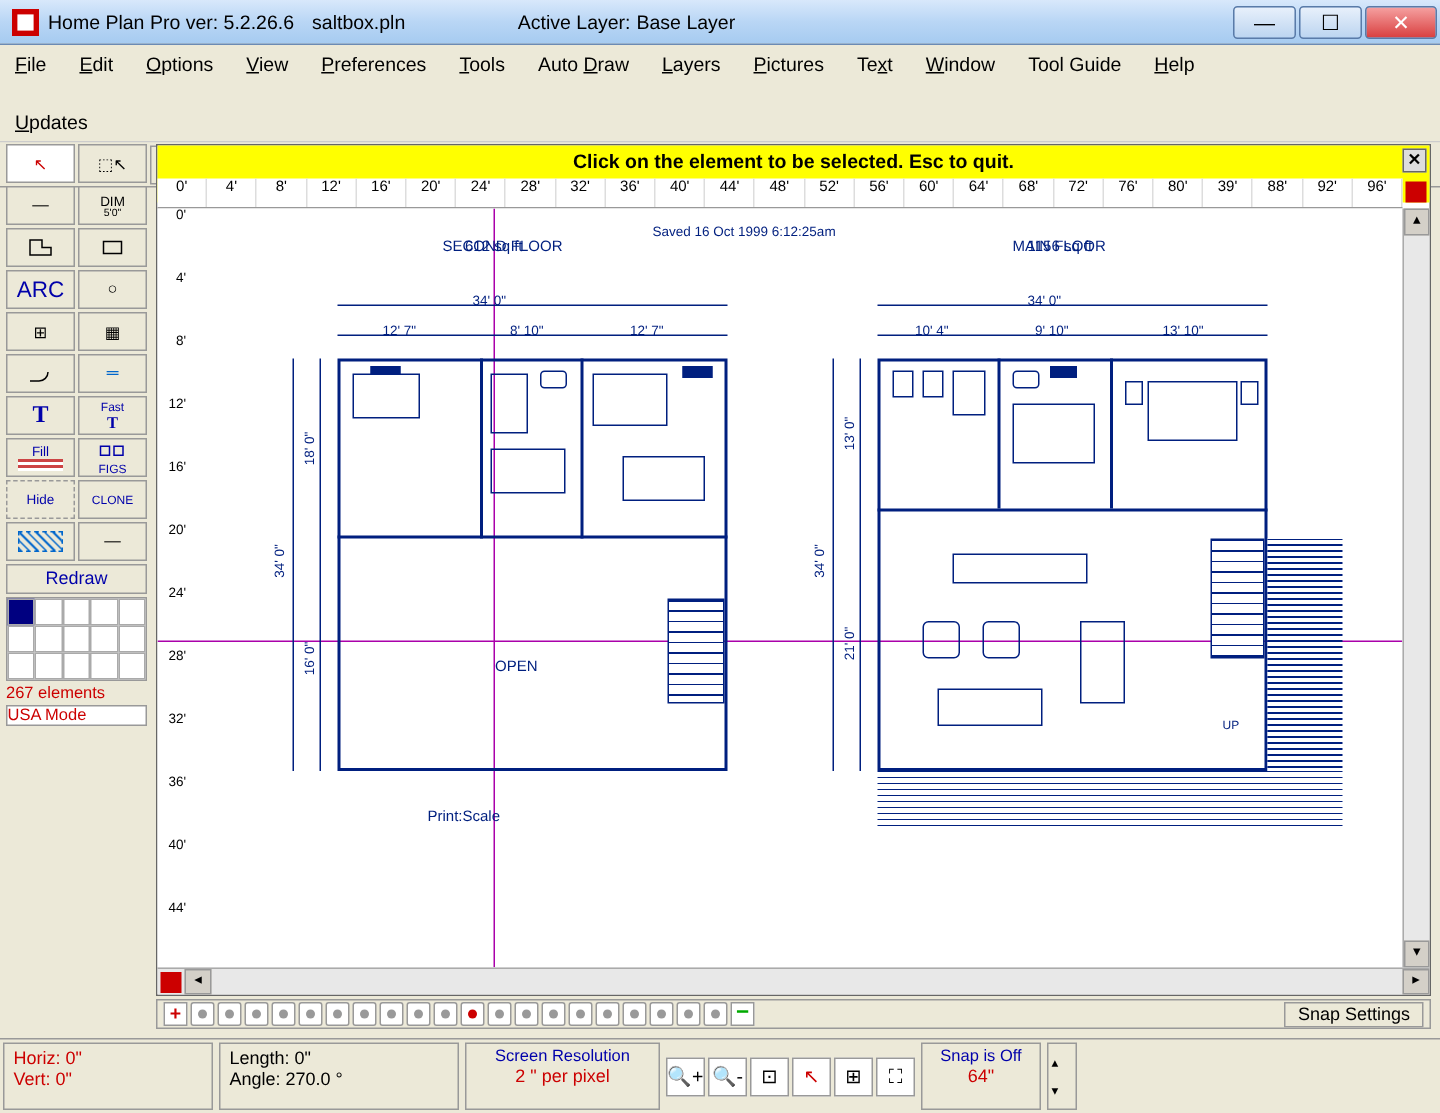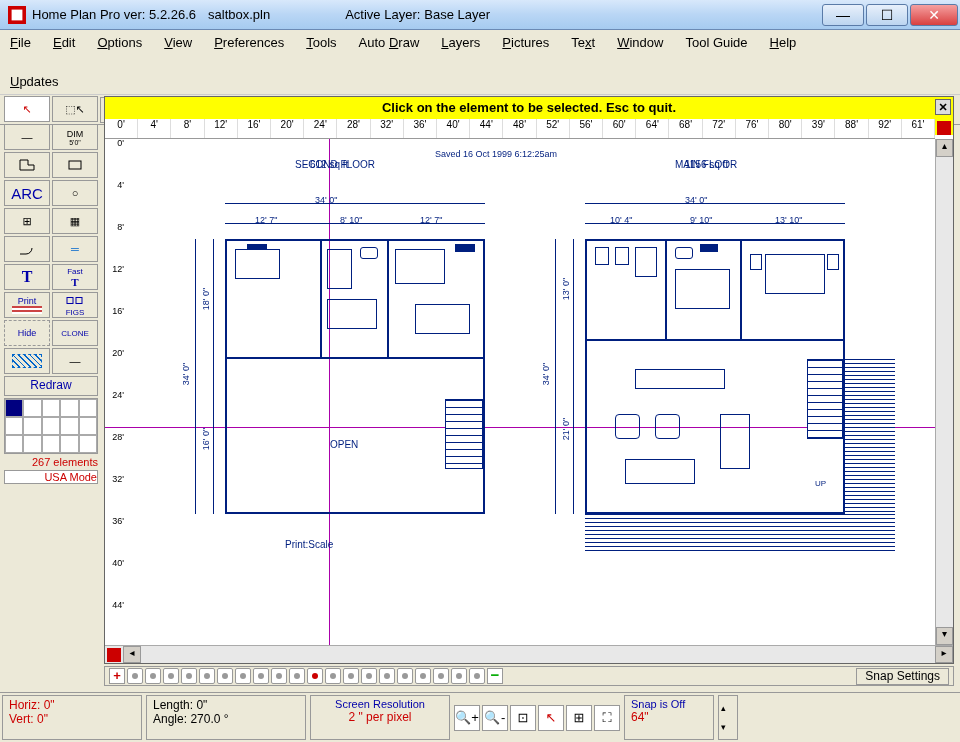--- a/index.html
+++ b/index.html
@@ -28,21 +28,21 @@
 
 .leftcol { position: absolute; left: 4px; top: 96px; width: 96px; }
 .lrow { display: flex; gap: 2px; margin-bottom: 2px; }
 .lbtn { width: 46px; height: 26px; background: #ece9d8; border: 1px solid #999; display: flex; align-items: center; justify-content: center; font-size: 11px; }
 .lbtn.sel { background: #fff; }
 .lbtn svg { width: 18px; height: 16px; }
 .lwide { width: 94px; height: 20px; background: #ece9d8; border: 1px solid #999; text-align: center; font-size: 12px; color: #00a; padding-top: 1px; }
 .colorgrid { width: 94px; height: 56px; background: #fff; border: 1px solid #999; display: grid; grid-template-columns: repeat(5, 1fr); grid-template-rows: repeat(3, 1fr); }
 .colorgrid div { border: 1px solid #aaa; }
 .colorgrid .sel { background: #000080; }
-.status-l { width: 94px; font-size: 11px; text-align: right; margin-top: 2px; }
+.status-l { width: 94px; font-size: 11px; text-align: left; margin-top: 2px; }
 .status-l.red { color: #c00; }
 
 
 .canvaswrap { position: absolute; left: 104px; top: 96px; width: 850px; height: 568px; background: #fff; border: 1px solid #666; }
 .yellowbar { position: absolute; left: 0; top: 0; right: 0; height: 38px; background: #ffff00; text-align: center; font-size: 13px; font-weight: bold; line-height: 22px; }
 .yellowbar .xbox { position: absolute; right: 2px; top: 2px; width: 16px; height: 16px; background: #ddd; border: 1px solid #666; font-size: 11px; line-height: 14px; }
 .hruler { position: absolute; left: 0; top: 22px; right: 18px; height: 20px; background: #fff; border-bottom: 1px solid #999; display: flex; font-size: 10px; }
 .hruler span { flex: 1; text-align: center; border-right: 1px solid #ddd; }
 .rarrow { position: absolute; right: 2px; top: 24px; width: 14px; height: 14px; background: #c00; }
 .canvas { position: absolute; left: 0; top: 42px; right: 18px; bottom: 18px; background: #fff; overflow: hidden; }
@@ -210,21 +210,21 @@
   </div>
   <div class="lrow">
     <div class="lbtn" style="color:#00a;font-family:serif;font-size:16px;font-weight:bold">T</div>
     <div class="lbtn" style="flex-direction:column">
         <span style="font-size:8px;color:#00a">Fast</span>
         <span style="color:#00a;font-family:serif;font-weight:bold">T</span>
       </div>
   </div>
   <div class="lrow">
     <div class="lbtn" style="flex-direction:column">
-        <span style="font-size:9px;color:#00a">Print</span>
+        <span style="font-size:9px;color:#00a">Fill</span>
         <div style="width:30px;height:8px;background:repeating-linear-gradient(#c44 0 2px,#fff 2px 4px)"></div>
       </div>
     <div class="lbtn" style="flex-direction:column">
         <svg viewBox="0 0 18 8" width="18" height="8">
           <rect x="1" y="1" width="6" height="6" fill="none" stroke="#00a"></rect>
           <rect x="10" y="1" width="6" height="6" fill="none" stroke="#00a"></rect>
         </svg>
         <span style="font-size:8px;color:#00a">FIGS</span>
       </div>
   </div>
@@ -285,21 +285,21 @@
       <span>56'</span>
       <span>60'</span>
       <span>64'</span>
       <span>68'</span>
       <span>72'</span>
       <span>76'</span>
       <span>80'</span>
       <span>39'</span>
       <span>88'</span>
       <span>92'</span>
-      <span>61'</span>
+      <span>96'</span>
     </div>
   <div class="rarrow"></div>
 
   <div class="canvas">
     <div class="crosshair-v" style="left:224px"></div>
     <div class="crosshair-h" style="top:288px"></div>
 
     <div class="label" style="position:absolute;left:330px;top:10px;font-size:9px;color:#001f7f">Saved 16 Oct 1999  6:12:25am</div>
 
     <div class="plan" style="left:60px;top:20px;width:320px;height:400px">
@@ -444,33 +444,33 @@
 
 <div class="statusbar">
   <div class="statusbox" style="width:140px">
     <div><span class="red">Horiz:</span> <span class="red">0"</span></div>
     <div><span class="red">Vert:</span> <span class="red">0"</span></div>
   </div>
   <div class="statusbox" style="width:160px">
     <div><span>Length:</span> <span>0"</span></div>
     <div><span>Angle:</span> <span>270.0 °</span></div>
   </div>
-  <div class="statusbox" style="width:140px;text-align:center">
+  <div class="statusbox" style="width:130px;text-align:center">
     <div class="lbl">Screen Resolution</div>
     <div class="red">2 " per pixel</div>
   </div>
   <div class="zoombtns">
     <div class="zbtn">🔍+</div>
     <div class="zbtn">🔍-</div>
     <div class="zbtn">⊡</div>
     <div class="zbtn" style="color:#c00">↖</div>
     <div class="zbtn">⊞</div>
     <div class="zbtn">⛶</div>
   </div>
-  <div class="statusbox" style="width:90px;text-align:left">
+  <div class="statusbox" style="width:80px;text-align:center">
     <div class="lbl">Snap is Off</div>
     <div class="red">64"</div>
   </div>
   <div class="statusbox" style="width:20px;display:flex;flex-direction:column;justify-content:space-around;padding:2px">
     <div style="font-size:9px">▴</div>
     <div style="font-size:9px">▾</div>
   </div>
 </div>
 
 </body></html>

